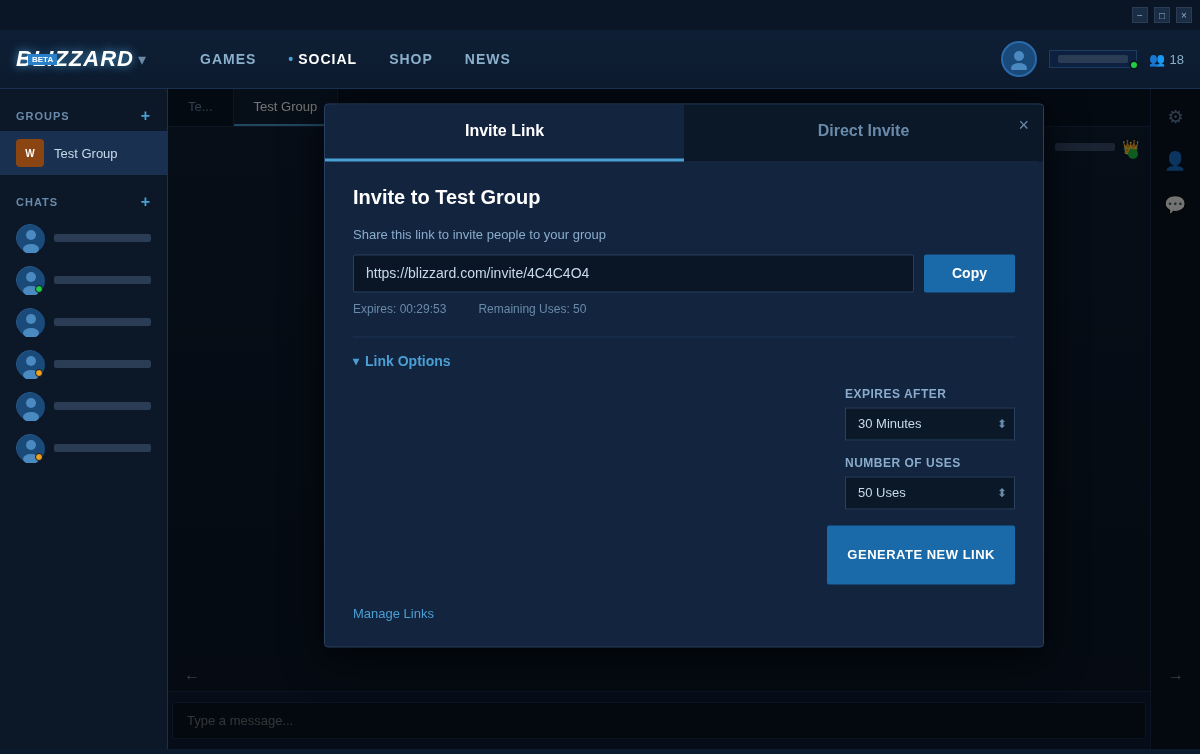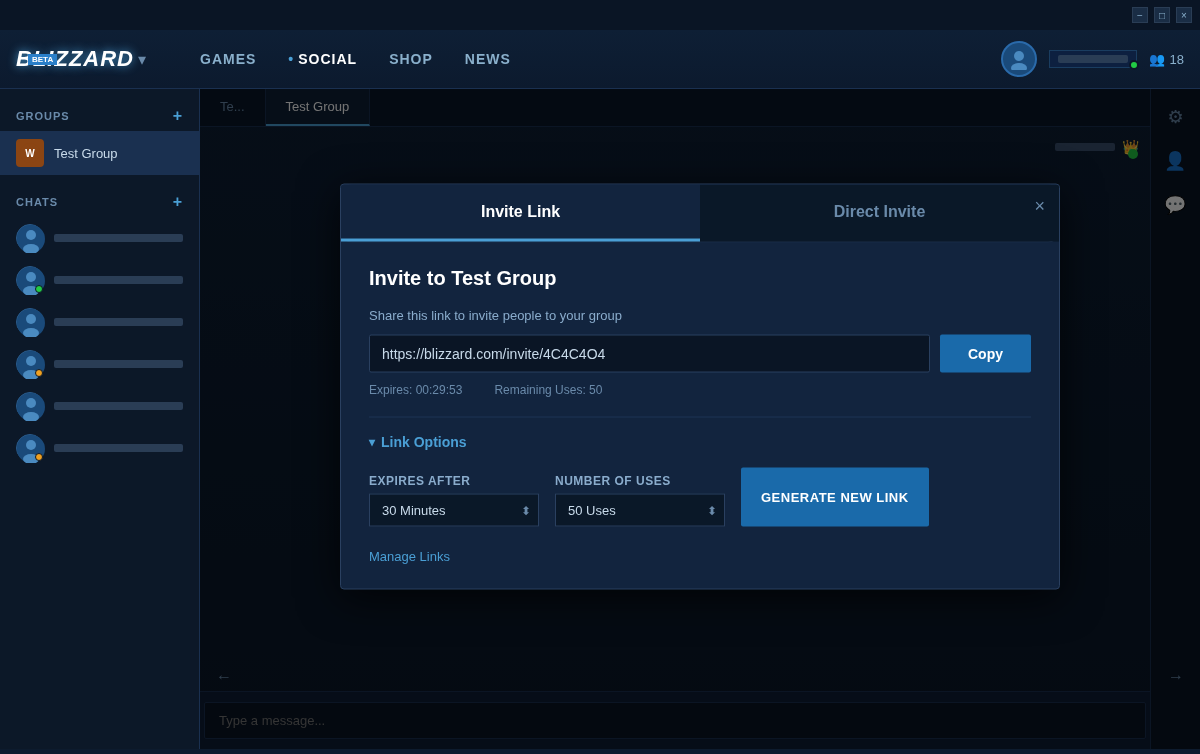--- a/index.html
+++ b/index.html
@@ -125,21 +125,21 @@
     }
 
     
     .main-layout {
       display: flex;
       height: calc(754px - 94px);
     }
 
     
     .sidebar {
-      width: 200px;
+      width: 168px;
       background: #0c1828;
       border-right: 1px solid #1a3050;
       padding: 12px 0;
       flex-shrink: 0;
     }
     .sidebar-section-header {
       display: flex;
       align-items: center;
       justify-content: space-between;
       padding: 6px 16px;
@@ -392,20 +392,21 @@
       margin-bottom: 18px;
     }
     .chevron-icon {
       font-size: 12px;
     }
     .options-row {
       display: flex;
       align-items: flex-end;
       gap: 16px;
       margin-bottom: 20px;
+      flex-direction: column;
     }
     .option-group {
       display: flex;
       flex-direction: column;
       gap: 6px;
     }
     .option-label {
       color: #8aaccc;
       font-size: 12px;
       font-weight: bold;

